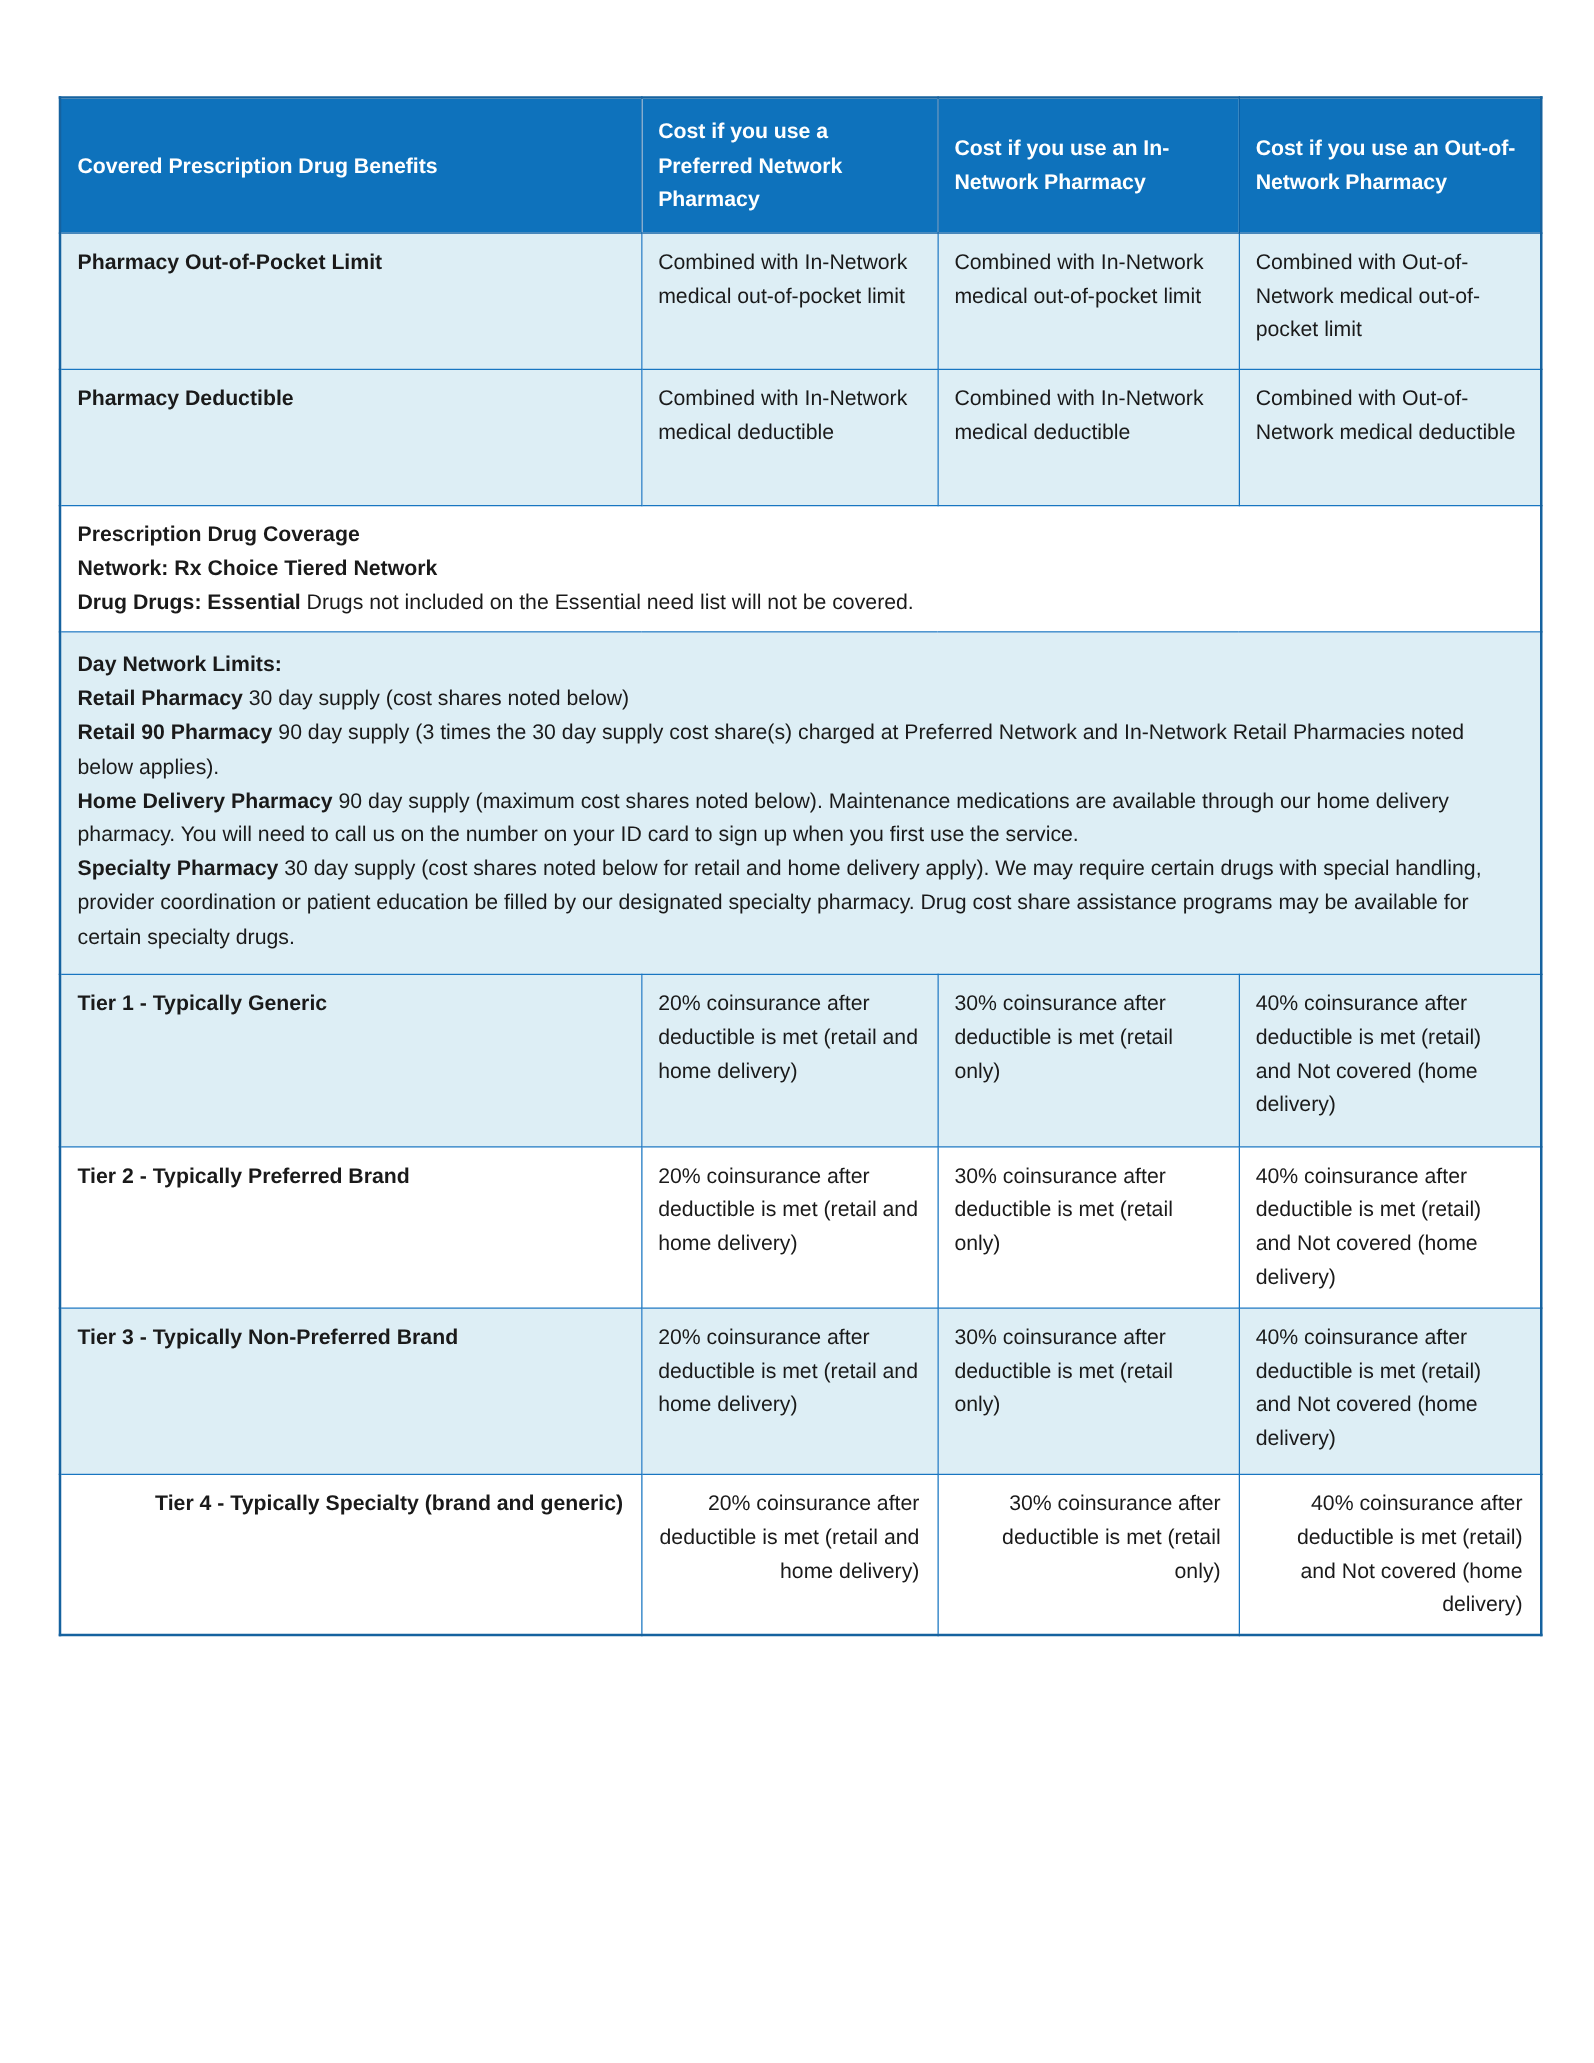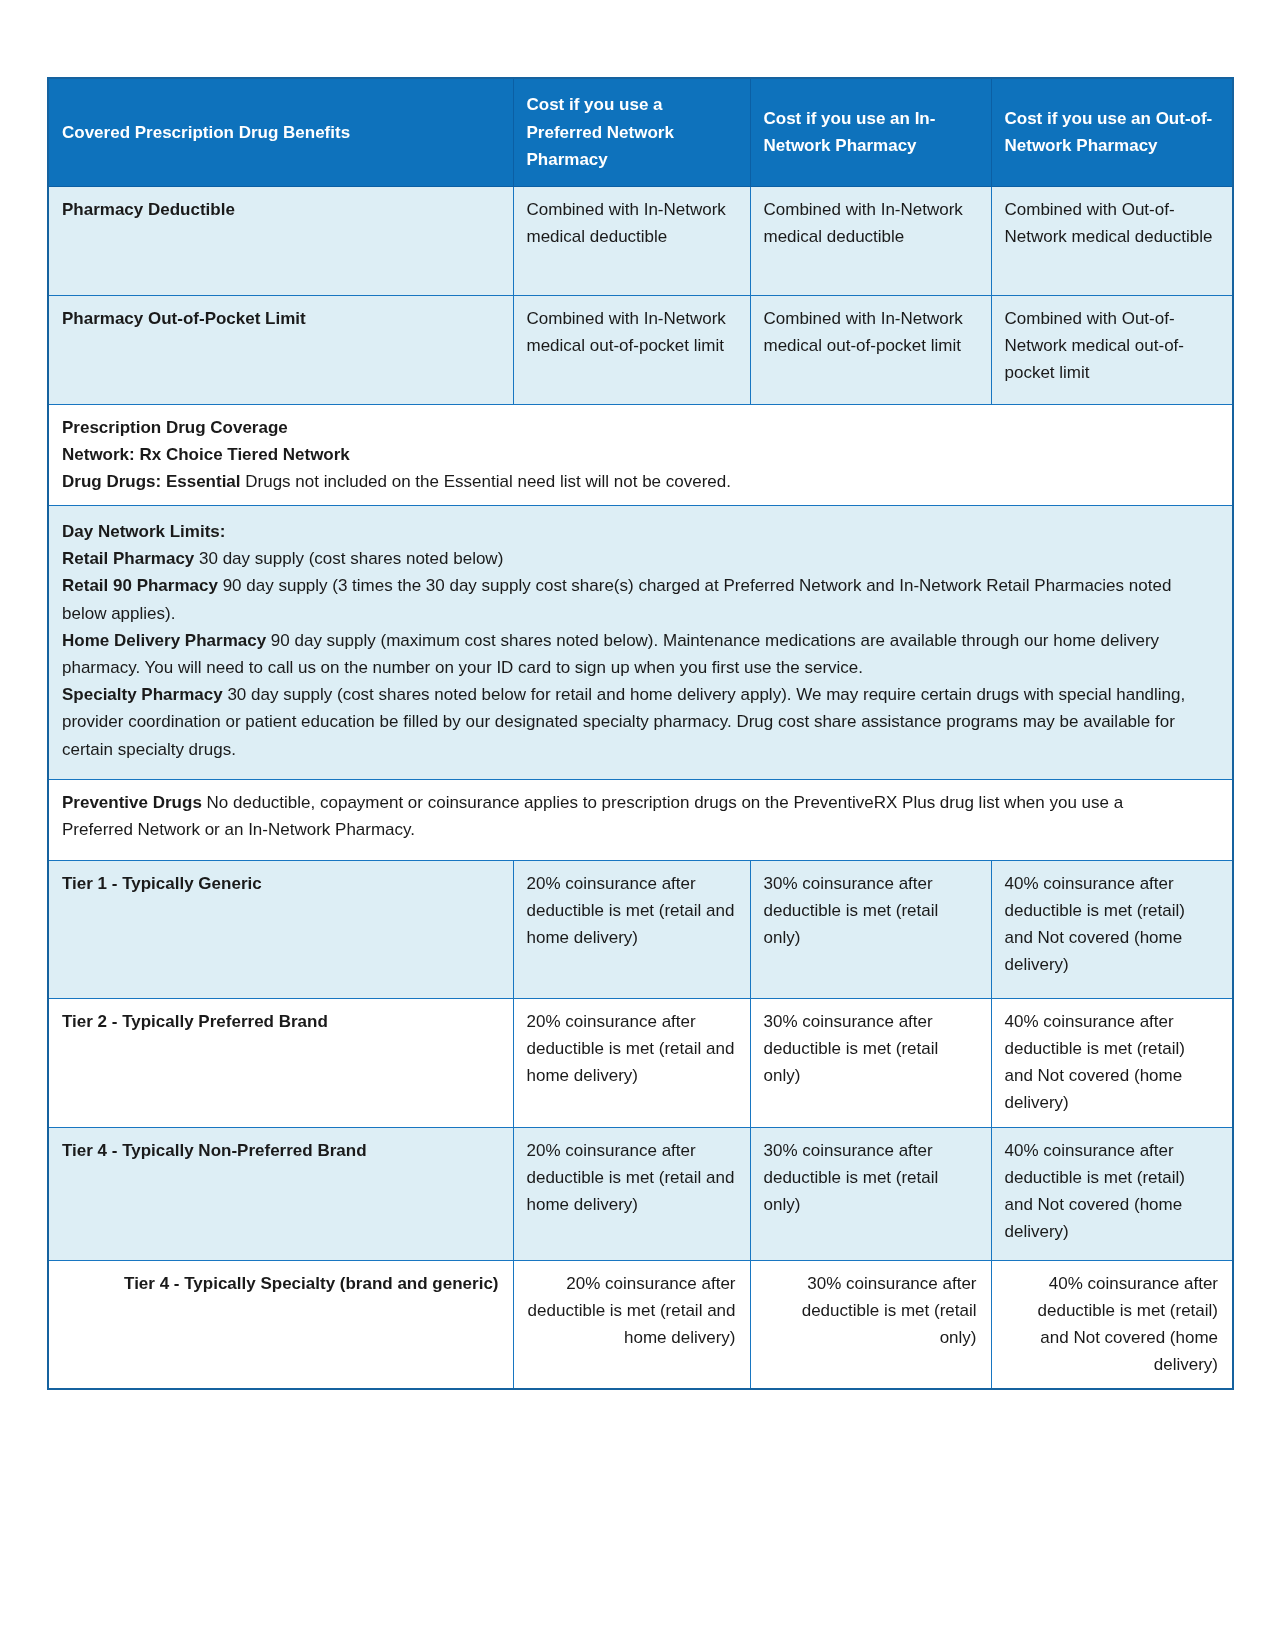--- a/index.html
+++ b/index.html
@@ -72,66 +72,61 @@
     <thead>
       <tr>
         <th>Covered Prescription Drug Benefits</th>
         <th>Cost if you use a Preferred Network Pharmacy</th>
         <th>Cost if you use an In-Network Pharmacy</th>
         <th>Cost if you use an Out-of-Network Pharmacy</th>
       </tr>
     </thead>
     <tbody>
       <tr class="shade r-benefit">
+        <td class="label">Pharmacy Out-of-Pocket Limit</td>
+        <td>Combined with In-Network medical out-of-pocket limit</td>
+        <td>Combined with In-Network medical out-of-pocket limit</td>
+        <td>Combined with Out-of-Network medical out-of-pocket limit</td>
+      </tr>
+      <tr class="shade r-benefit">
         <td class="label">Pharmacy Deductible</td>
         <td>Combined with In-Network medical deductible</td>
         <td>Combined with In-Network medical deductible</td>
         <td>Combined with Out-of-Network medical deductible</td>
-      </tr>
-      <tr class="shade r-benefit">
-        <td class="label">Pharmacy Out-of-Pocket Limit</td>
-        <td>Combined with In-Network medical out-of-pocket limit</td>
-        <td>Combined with In-Network medical out-of-pocket limit</td>
-        <td>Combined with Out-of-Network medical out-of-pocket limit</td>
       </tr>
       <tr class="plain r-coverage">
         <td colspan="4">
           <div class="line"><span class="b">Prescription Drug Coverage</span></div>
           <div class="line"><span class="b">Network: </span><span class="b i">Rx Choice Tiered Network</span></div>
           <div class="line"><span class="b">Drug Drugs: </span><span class="b i">Essential </span><span class="i">Drugs not included on the Essential need list will not be covered.</span></div>
         </td>
       </tr>
       <tr class="shade r-daysupply">
         <td colspan="4">
           <div class="line"><span class="b">Day Network Limits:</span></div>
           <div class="line"><span class="b">Retail Pharmacy </span><span class="i">30 day supply (cost shares noted below)</span></div>
           <div class="line"><span class="b">Retail 90 Pharmacy </span><span class="i">90 day supply (3 times the 30 day supply cost share(s) charged at Preferred Network and In-Network Retail Pharmacies noted below applies).</span></div>
           <div class="line"><span class="b">Home Delivery Pharmacy </span><span class="i">90 day supply (maximum cost shares noted below). Maintenance medications are available through our home delivery pharmacy. You will need to call us on the number on your ID card to sign up when you first use the service.</span></div>
           <div class="line"><span class="b">Specialty Pharmacy </span><span class="i">30 day supply (cost shares noted below for retail and home delivery apply). We may require certain drugs with special handling, provider coordination or patient education be filled by our designated specialty pharmacy. Drug cost share assistance programs may be available for certain specialty drugs.</span></div>
         </td>
       </tr>
-      <tr class="plain r-preventive">
-        <td colspan="4">
-          <div class="line"><span class="b">Preventive Drugs </span><span class="i">No deductible, copayment or coinsurance applies to prescription drugs on the PreventiveRX Plus drug list when you use a Preferred Network or an In-Network Pharmacy.</span></div>
-        </td>
-      </tr>
       <tr class="shade r-tier1">
         <td class="label">Tier 1 - Typically Generic</td>
         <td>20% coinsurance after deductible is met (retail and home delivery)</td>
         <td>30% coinsurance after deductible is met (retail only)</td>
         <td>40% coinsurance after deductible is met (retail) and Not covered (home delivery)</td>
       </tr>
       <tr class="plain r-tier2">
         <td class="label">Tier 2 - Typically Preferred Brand</td>
         <td>20% coinsurance after deductible is met (retail and home delivery)</td>
         <td>30% coinsurance after deductible is met (retail only)</td>
         <td>40% coinsurance after deductible is met (retail) and Not covered (home delivery)</td>
       </tr>
       <tr class="shade r-tier3">
-        <td class="label">Tier 4 - Typically Non-Preferred Brand</td>
+        <td class="label">Tier 3 - Typically Non-Preferred Brand</td>
         <td>20% coinsurance after deductible is met (retail and home delivery)</td>
         <td>30% coinsurance after deductible is met (retail only)</td>
         <td>40% coinsurance after deductible is met (retail) and Not covered (home delivery)</td>
       </tr>
       <tr class="plain r-tier4">
         <td class="label">Tier 4 - Typically Specialty (brand and generic)</td>
         <td>20% coinsurance after deductible is met (retail and home delivery)</td>
         <td>30% coinsurance after deductible is met (retail only)</td>
         <td>40% coinsurance after deductible is met (retail) and Not covered (home delivery)</td>
       </tr>

